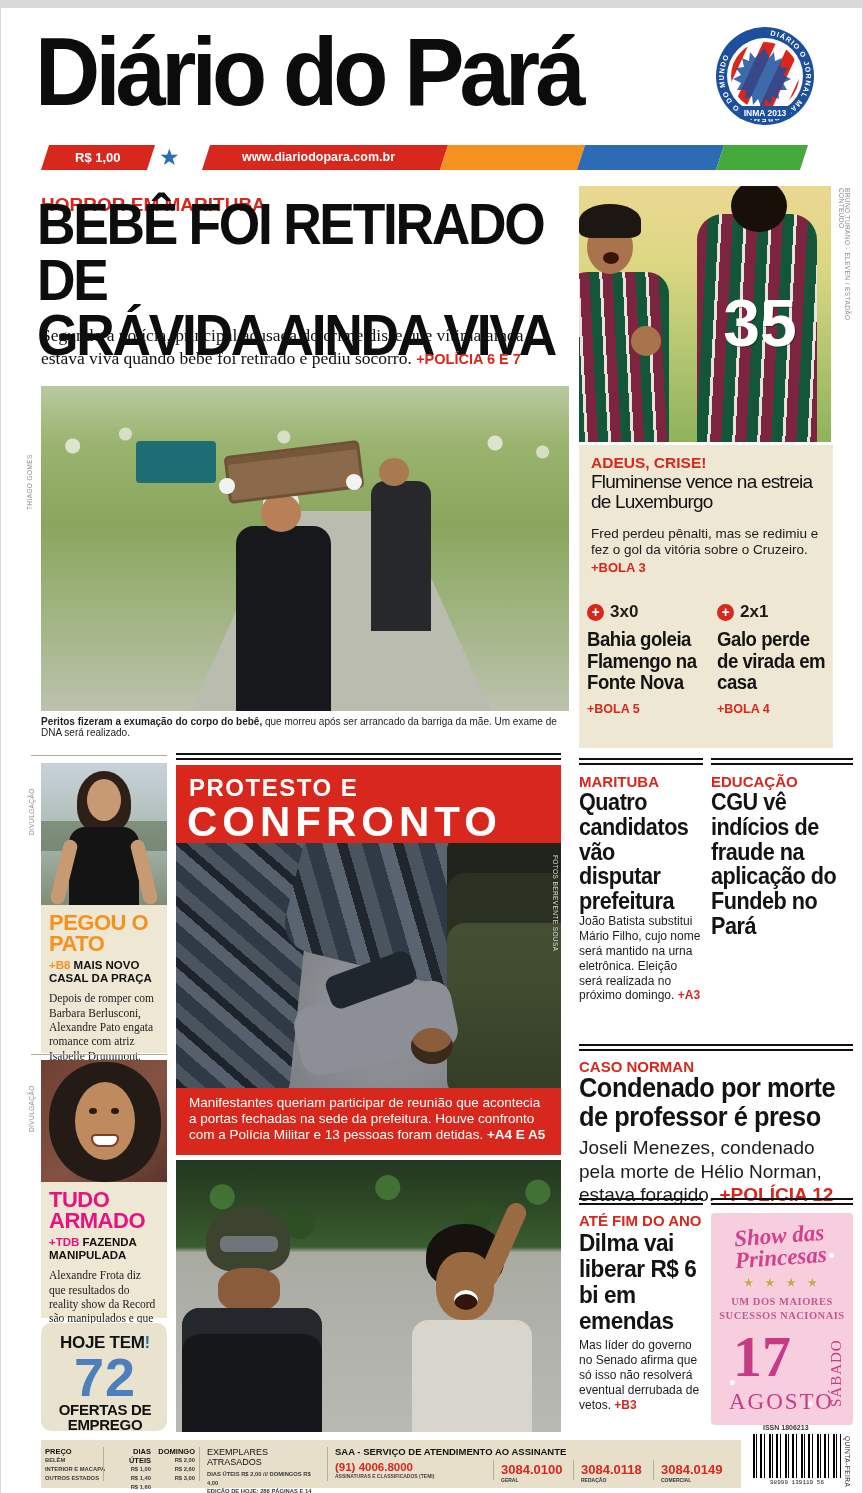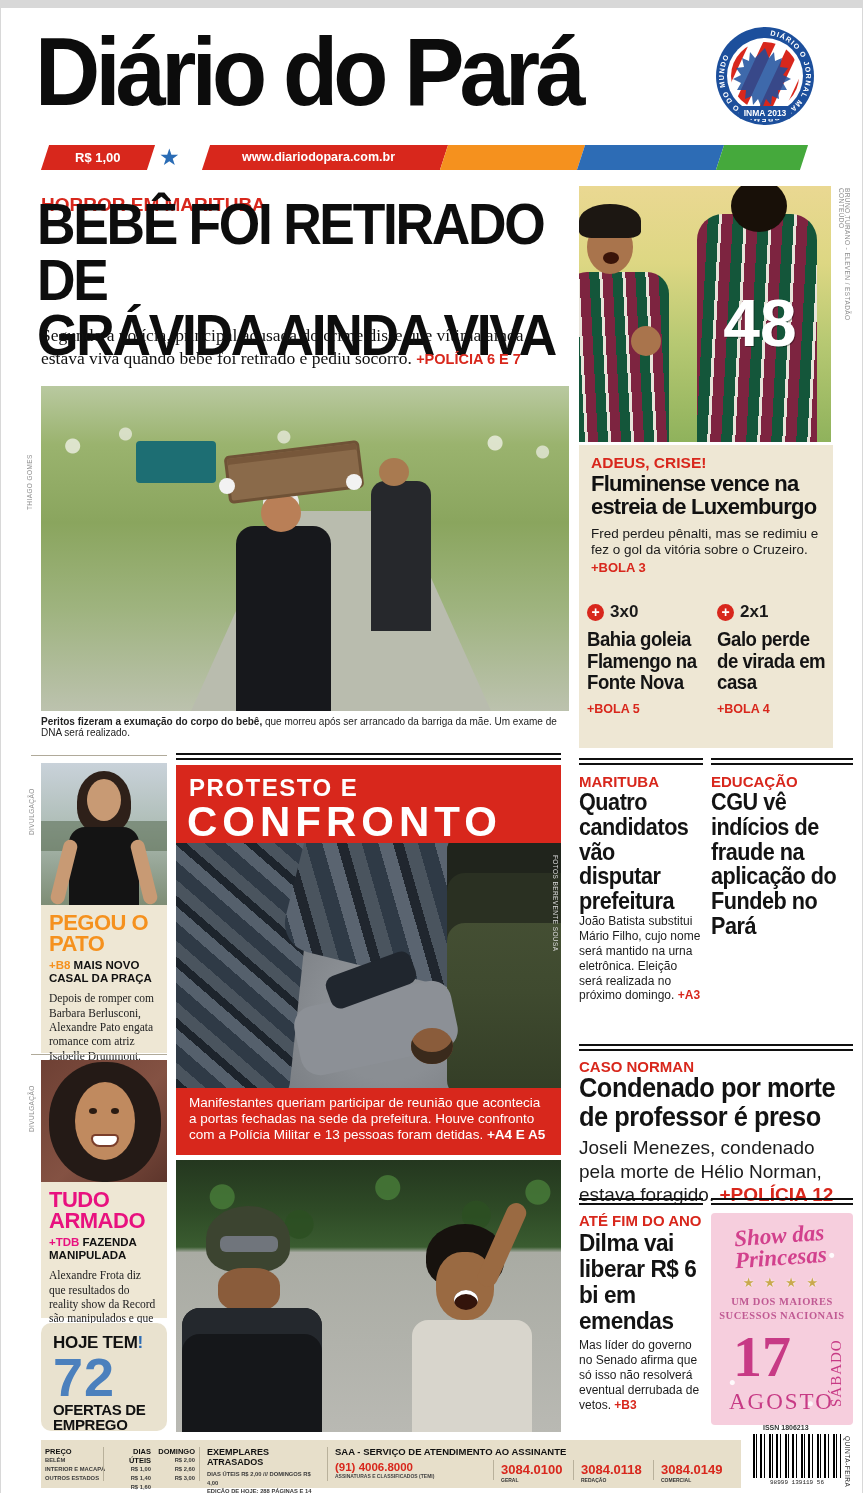--- a/index.html
+++ b/index.html
@@ -31,21 +31,21 @@
   
   .kicker{font-weight:800;color:#d8271c;}
   .h-main{left:36px;top:188px;width:575px;font-size:58px;font-weight:800;color:#0d0d0d;
           letter-spacing:-2.5px;line-height:.96;transform:scaleX(.92);}
   .deck{left:40px;top:316px;width:528px;font-size:17.5px;line-height:1.3;color:#111;}
   .deck .ref{font-family:"Liberation Sans",sans-serif;font-size:14.5px;}
   .cap{left:40px;top:708px;width:528px;font-size:10px;color:#222;}
   
   .sbox{left:578px;top:437px;width:254px;height:303px;background:#eee7d4;}
   .s-kicker{left:590px;top:446px;font-size:15.5px;}
-  .s-hl{left:590px;top:464px;width:238px;font-size:22px;font-weight:700;color:#111;line-height:1.05;letter-spacing:-.8px;}
+  .s-hl{left:590px;top:464px;width:238px;font-size:19px;font-weight:400;color:#111;line-height:1.05;letter-spacing:-.8px;}
   .s-body{left:590px;top:518px;width:236px;font-size:13.5px;line-height:1.18;color:#1a1a1a;}
   .s-ref{left:590px;top:552px;font-size:13px;}
   .score{width:120px;}
   .score-top{display:flex;align-items:center;gap:6px;}
   .plus-ic{width:17px;height:17px;border-radius:50%;background:#d8271c;color:#fff;font-weight:800;
            font-size:14px;line-height:17px;text-align:center;flex:0 0 17px;}
   .score-num{font-size:17px;font-weight:800;color:#1a1a1a;}
   .score-hl{margin-top:7px;font-size:20px;font-weight:700;color:#141414;line-height:1.08;letter-spacing:-.5px;transform:scaleX(.93);transform-origin:0 0;}
   .score-ref{margin-top:8px;font-size:12.5px;}
   
@@ -83,21 +83,21 @@
   .issn{left:762px;top:1416px;font-size:7px;font-weight:700;color:#333;}
   .barcode{left:752px;top:1426px;width:88px;height:44px;background:
      repeating-linear-gradient(90deg,#000 0 2px,#fff 2px 3px,#000 3px 4px,#fff 4px 7px,#000 7px 9px,#fff 9px 11px,#000 11px 12px,#fff 12px 16px);}
   .bdigits{left:752px;top:1471px;width:88px;font-size:6px;text-align:center;color:#222;}
   .bside{left:843px;top:1428px;font-size:6.5px;color:#333;writing-mode:vertical-rl;letter-spacing:.5px;}
   
   .fbar{left:40px;top:1432px;width:700px;height:48px;background:#e7dfca;}
   .f-head{font-size:7.5px;font-weight:800;color:#111;}
   .f-row{font-size:5.8px;font-weight:700;color:#3a3a3a;line-height:1.55;}
   .vdiv{position:absolute;top:7px;width:1px;height:34px;background:#b9b19b;}
-  .f-at-t{font-size:9px;font-weight:700;color:#111;}
+  .f-at-t{font-size:9px;font-weight:400;color:#111;}
   .f-at-l{font-size:5.8px;font-weight:700;color:#3a3a3a;line-height:1.5;}
   .f-saa-t{font-size:9.5px;font-weight:800;color:#111;}
   .f-phone{font-size:11.5px;font-weight:800;color:#d8271c;}
   .f-phone-l{font-size:5px;font-weight:700;color:#444;}
   .f-cnum{font-size:13px;font-weight:700;color:#d8271c;}
   .f-clab{font-size:5px;font-weight:700;color:#333;}
   
   .fig{position:absolute;}
 </style>
 </head>
@@ -180,21 +180,21 @@
     <div class="fig" style="left:305px;top:88px;width:16px;height:16px;background:#f2f2f2;border-radius:50%;"></div>
   </div>
   <p class="abs cap" style="margin:0;"><b>Peritos fizeram a exumação do corpo do bebê,</b><span> que morreu após ser arrancado da barriga da mãe. Um exame de DNA será realizado.</span></p>
 
   <div class="ph" style="left:578px;top:178px;width:252px;height:256px;
        background:linear-gradient(180deg,#ead892 0%,#ddd783 30%,#b8c973 60%,#8fb25c 100%);">
     <div class="fig" style="left:118px;top:28px;width:120px;height:230px;border-radius:26px 26px 0 0;
          background:repeating-linear-gradient(93deg,#7d2440 0 11px,#14563a 11px 22px,#e8e4da 22px 25px);"></div>
     <div class="fig" style="left:152px;top:-6px;width:56px;height:52px;background:#181008;border-radius:50%;"></div>
     <div class="fig" style="left:136px;top:92px;width:90px;height:90px;color:#fff;font-weight:800;font-size:66px;
-         text-align:center;line-height:90px;font-family:'Liberation Sans',sans-serif;text-shadow:1px 1px 0 #00000055;">48</div>
+         text-align:center;line-height:90px;font-family:'Liberation Sans',sans-serif;text-shadow:1px 1px 0 #00000055;">35</div>
     <div class="fig" style="left:-14px;top:86px;width:104px;height:170px;border-radius:22px 22px 0 0;
          background:repeating-linear-gradient(87deg,#7d2440 0 10px,#14563a 10px 20px,#e8e4da 20px 23px);"></div>
     <div class="fig" style="left:8px;top:34px;width:46px;height:54px;background:#a9744c;border-radius:50%;"></div>
     <div class="fig" style="left:0px;top:18px;width:62px;height:34px;background:#1c1712;border-radius:50% 50% 20% 20%;"></div>
     <div class="fig" style="left:24px;top:66px;width:16px;height:12px;background:#3a1409;border-radius:50%;"></div>
     <div class="fig" style="left:52px;top:140px;width:30px;height:30px;background:#a9744c;border-radius:50%;"></div>
   </div>
   <div class="abs vtext" style="left:836px;top:180px;height:155px;">BRUNO TURANO - ELEVEN / ESTADÃO CONTEÚDO</div>
 
   <div class="abs sbox"></div>
@@ -248,21 +248,21 @@
     <div class="fig" style="left:70px;top:48px;width:8px;height:6px;background:#2a1b12;border-radius:50%;"></div>
     <div class="fig" style="left:52px;top:76px;width:24px;height:9px;background:#fff;border-radius:3px 3px 8px 8px;box-shadow:0 0 0 2px #7a3e2a;"></div>
   </div>
   <div class="abs cel-box" style="left:40px;top:1174px;width:126px;height:136px;padding:8px;box-sizing:border-box;">
     <div class="cel-title" style="color:#e8117f;">TUDO ARMADO</div>
     <div class="cel-sub"><span style="color:#e8117f;">+TDB</span><span> FAZENDA MANIPULADA</span></div>
     <div class="cel-body serif">Alexandre Frota diz que resultados do reality show da Record são manipulados e que Scheila Carvalho será a próxima ganhadora.</div>
   </div>
 
   <div class="abs hoje">
-    <div style="padding:10px 10px 0 12px;">
+    <div style="padding:10px 10px 0 12px;text-align:center;">
       <span class="hoje-l">HOJE TEM</span><span class="hoje-l" style="color:#2d6cb5;">!</span>
       <div class="hoje-n">72</div>
       <div class="hoje-t">OFERTAS DE EMPREGO</div>
     </div>
   </div>
 
   <div class="abs drule" style="left:175px;top:745px;width:385px;"></div>
   <div class="abs pbox"></div>
   <div class="abs p-t1">PROTESTO E</div>
   <div class="abs p-t2">CONFRONTO</div>

